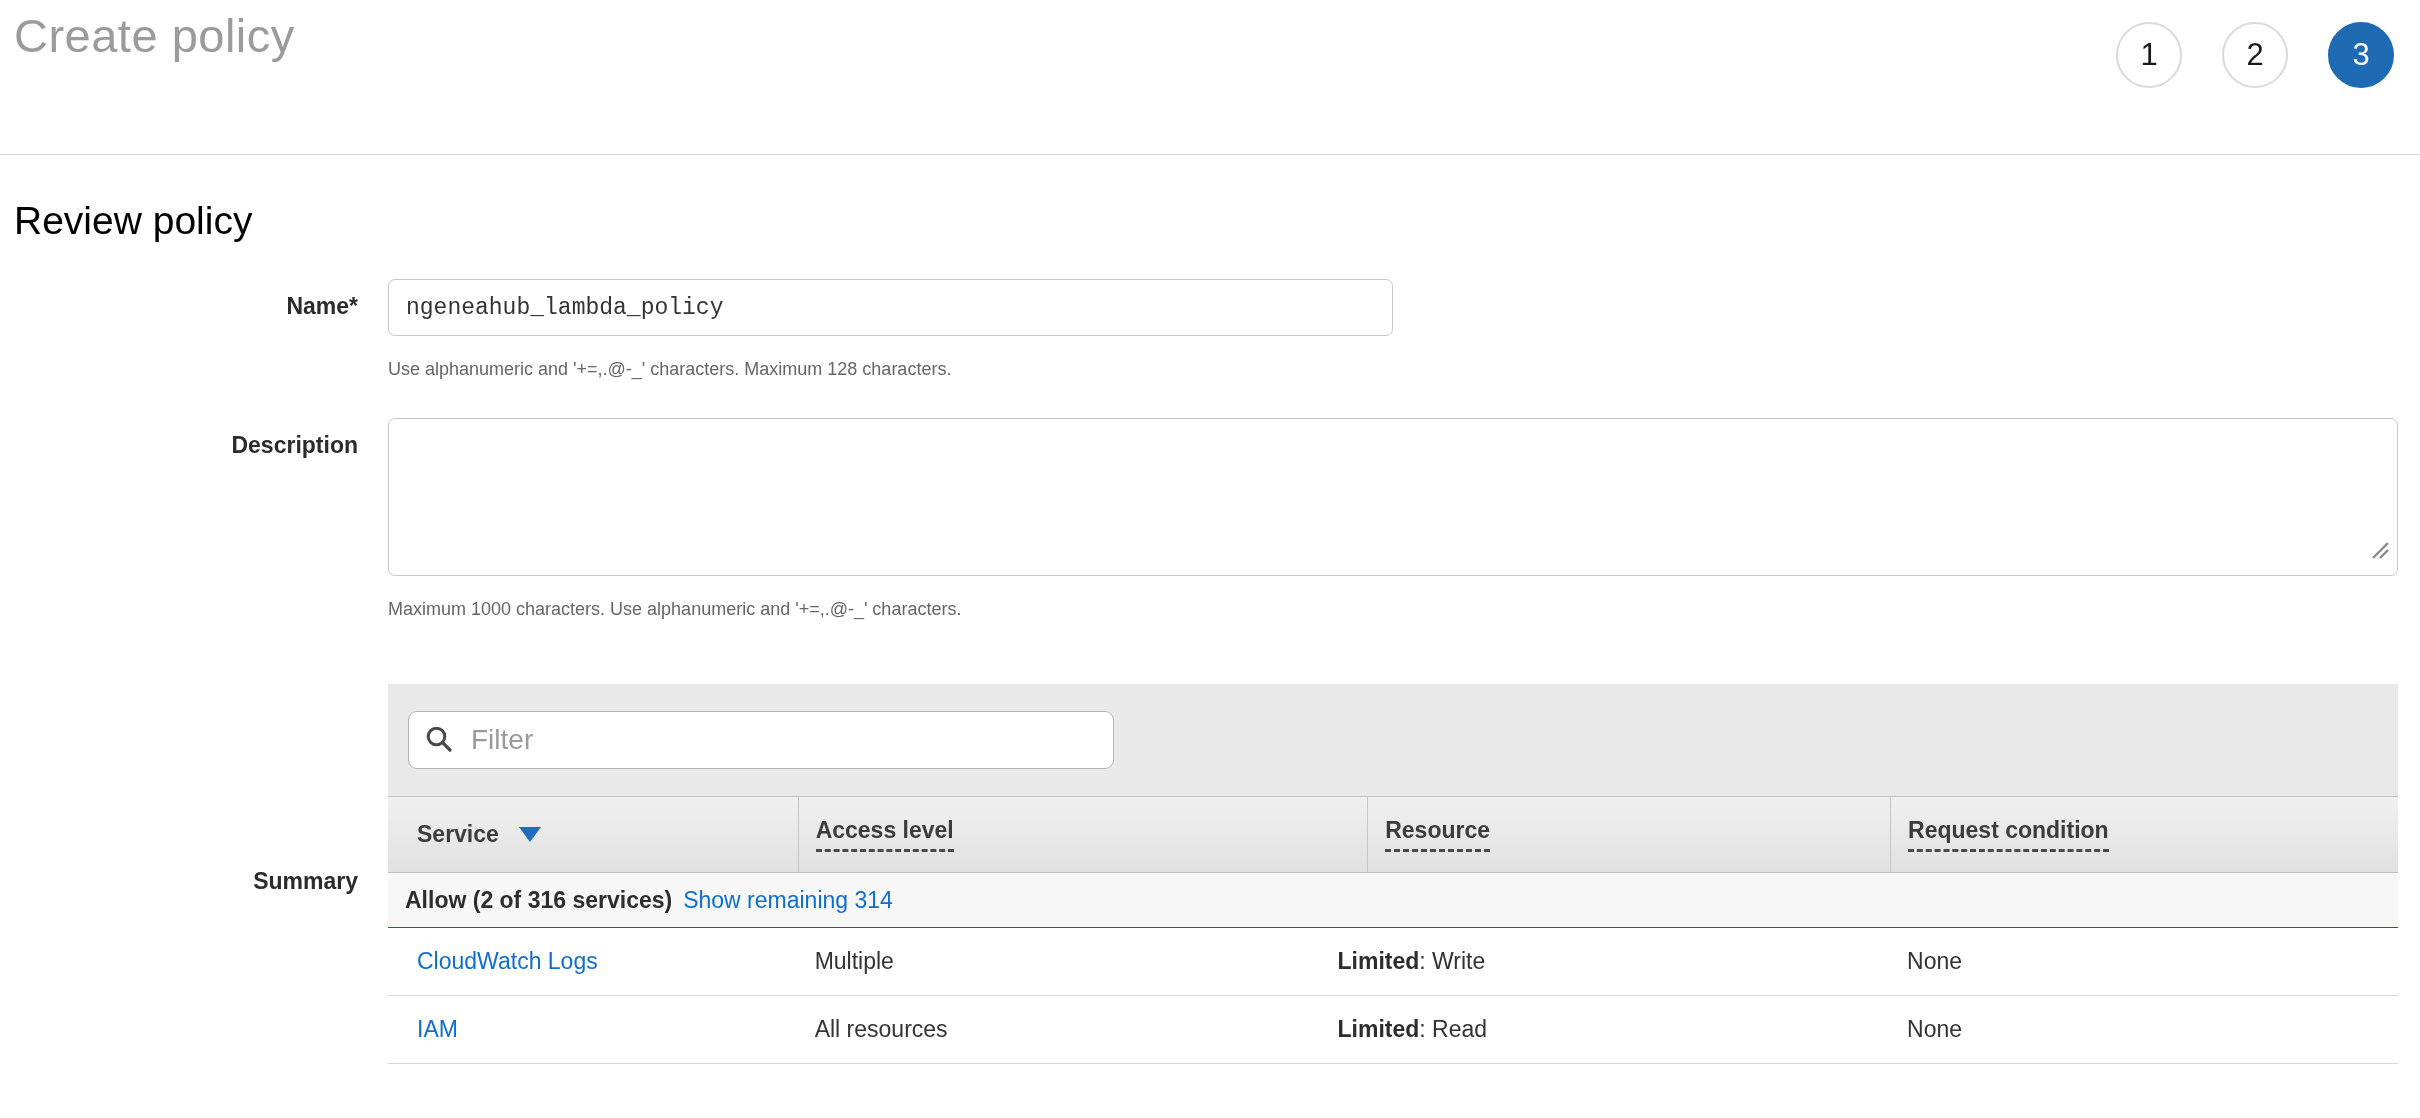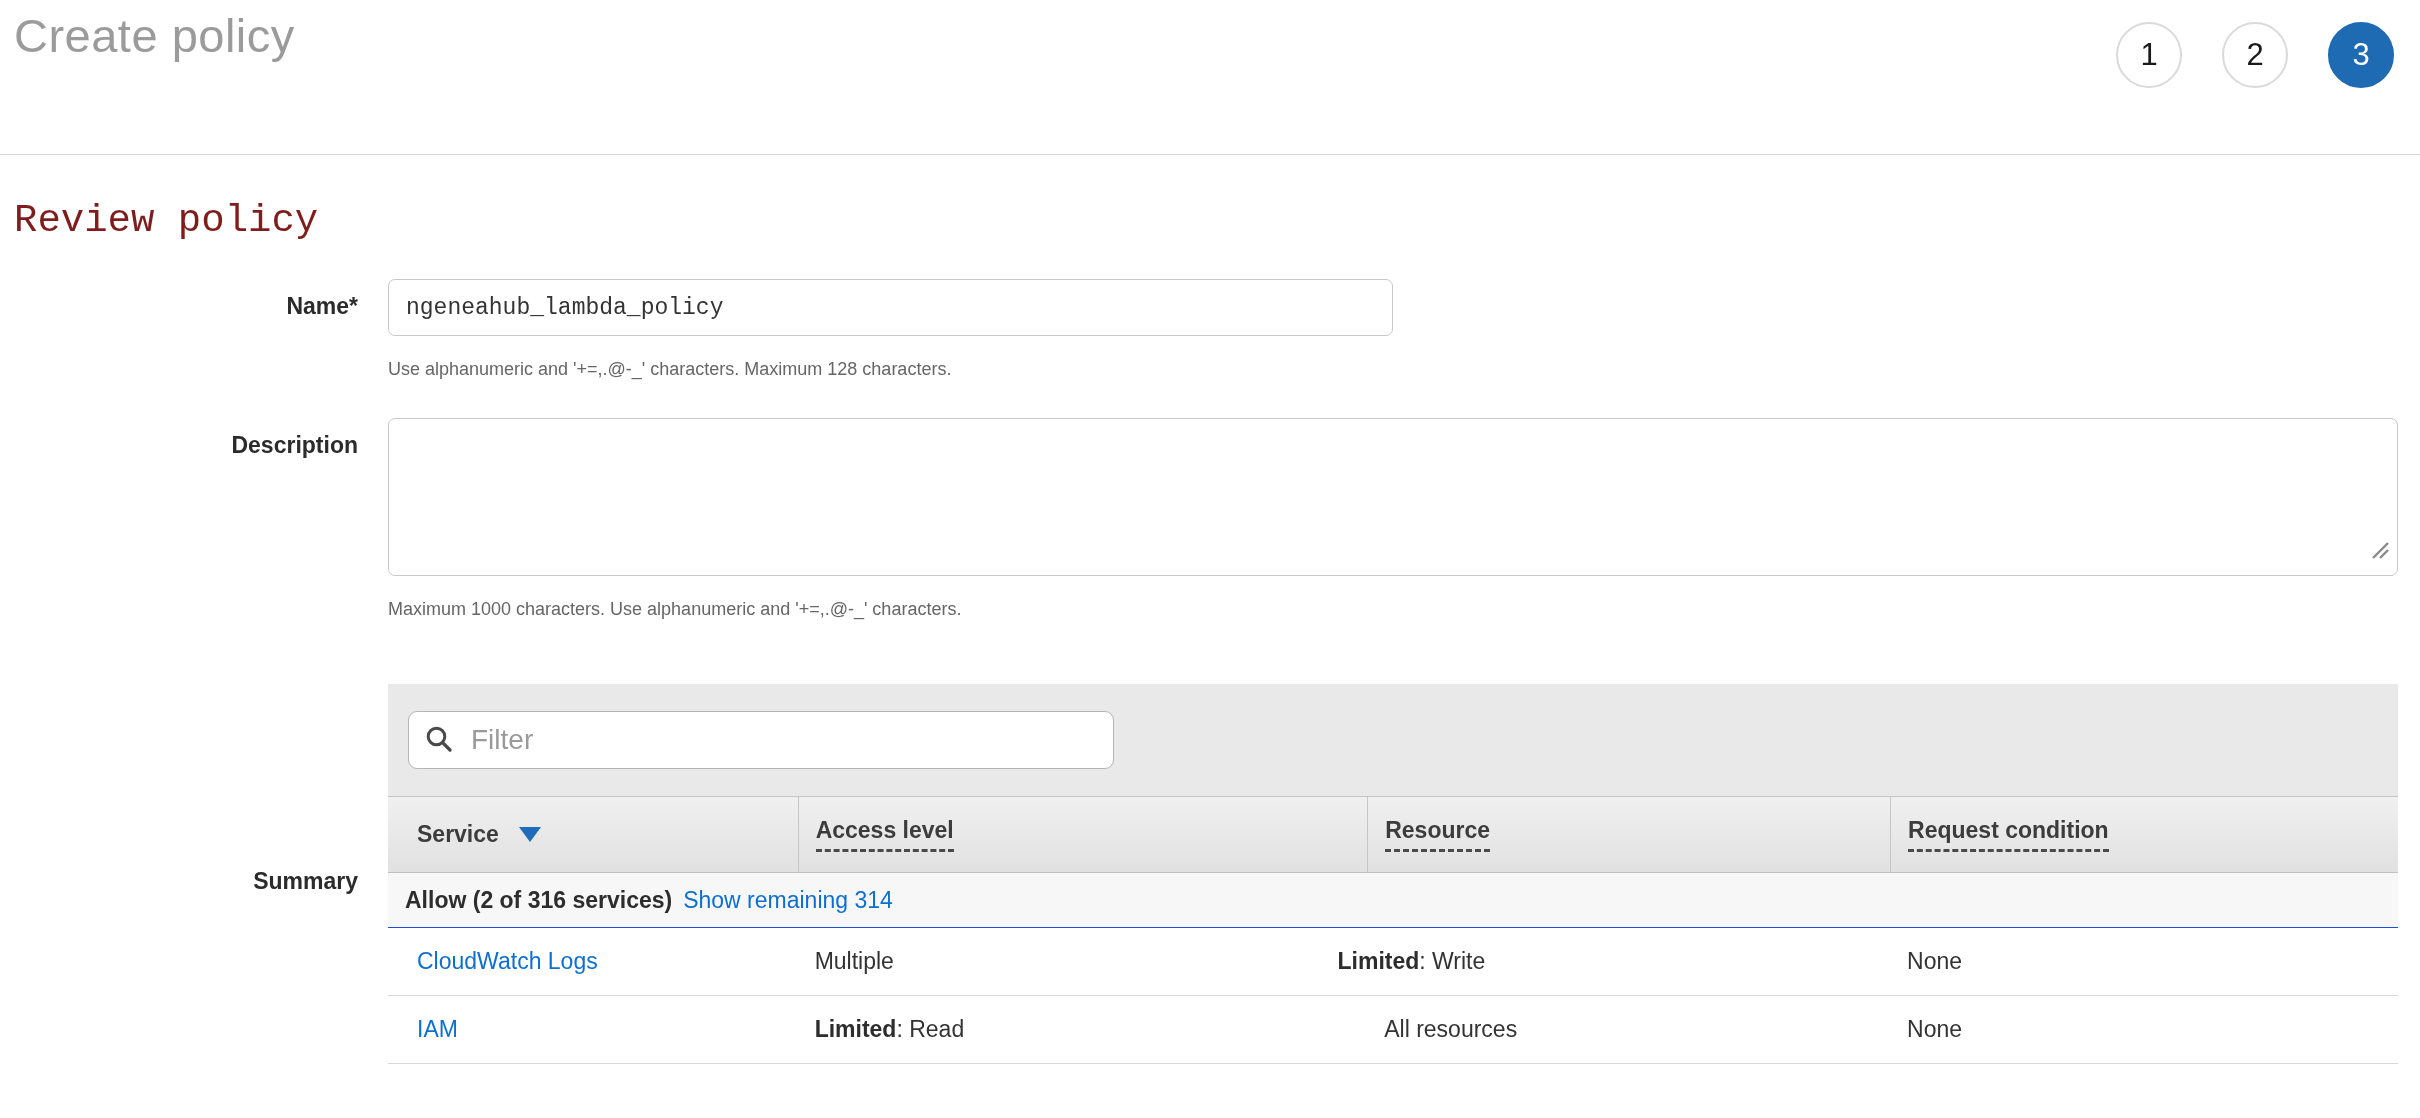--- a/index.html
+++ b/index.html
@@ -20,21 +20,21 @@
   .step {
     width:66px; height:66px; border-radius:50%;
     background:#fff; border:2px solid #dadada;
     display:flex; align-items:center; justify-content:center;
     font-size:31px; color:#1a1a1a;
   }
   .step.active { background:#1e6bb3; border-color:#1e6bb3; color:#fff; }
 
   
   .main { padding-left:14px; }
-  .section-title { font-size:39px; font-weight:400; color:#7f1d1d; margin:44px 0 36px 0;font-family:Liberation Mono, monospace; }
+  .section-title { font-size:39px; font-weight:400; color:#000000; margin:44px 0 36px 0; }
 
   .form-row { display:flex; }
   .flabel {
     width:374px; min-width:374px; text-align:right; padding-right:30px;
     font-weight:bold; font-size:23px; color:#2b2b2b; padding-top:14px;
   }
   .fcontrol { flex:1; }
 
   .name-input {
     width:1005px; height:57px; border:1px solid #c9c9c9; border-radius:7px;
@@ -186,21 +186,21 @@
           </div>
           <div class="td c3">Multiple</div>
           <div class="td c2"><span class="b">Limited</span><span>: Write</span></div>
           <div class="td c4">None</div>
         </div>
 
         <div class="trow">
           <div class="td c1">
             <a class="link">IAM</a>
           </div>
+          <div class="td c3">All resources</div>
           <div class="td c2"><span class="b">Limited</span><span>: Read</span></div>
-          <div class="td c3">All resources</div>
           <div class="td c4">None</div>
         </div>
 
       </div>
     </div>
   </div>
 </div>
 
 </body></html>

